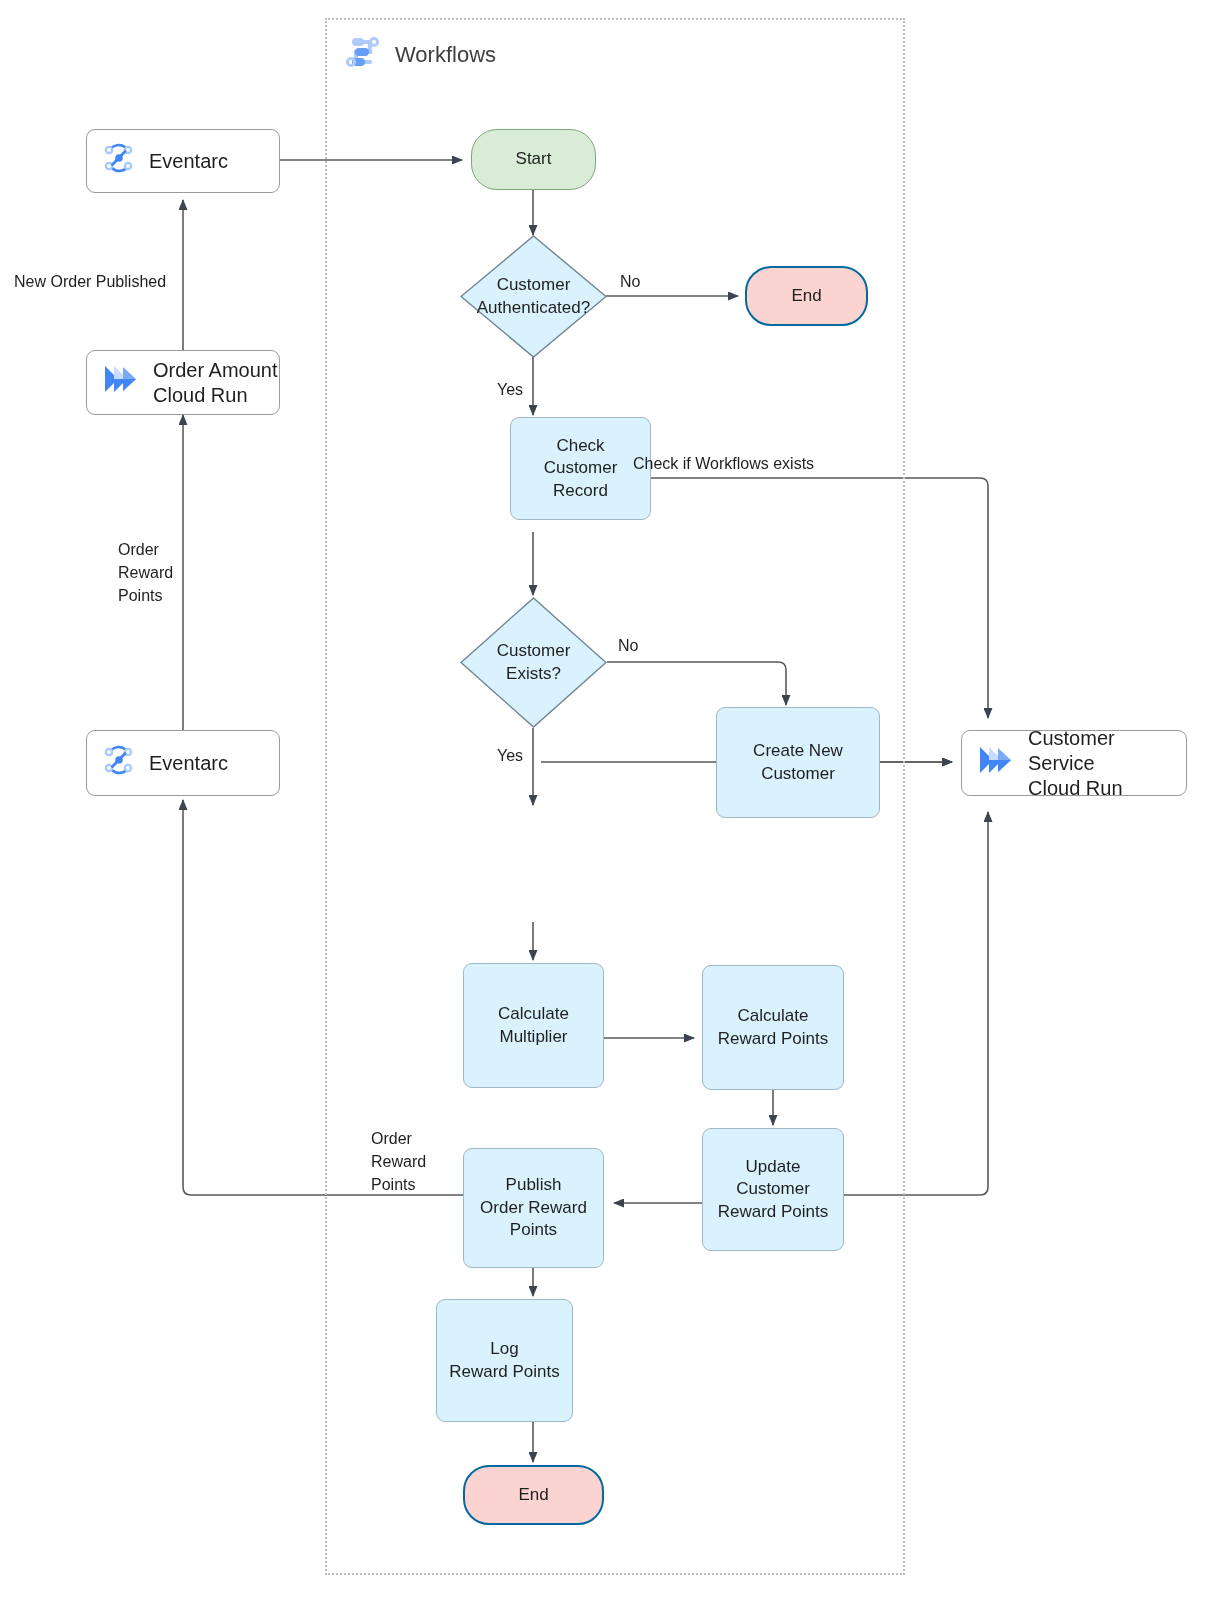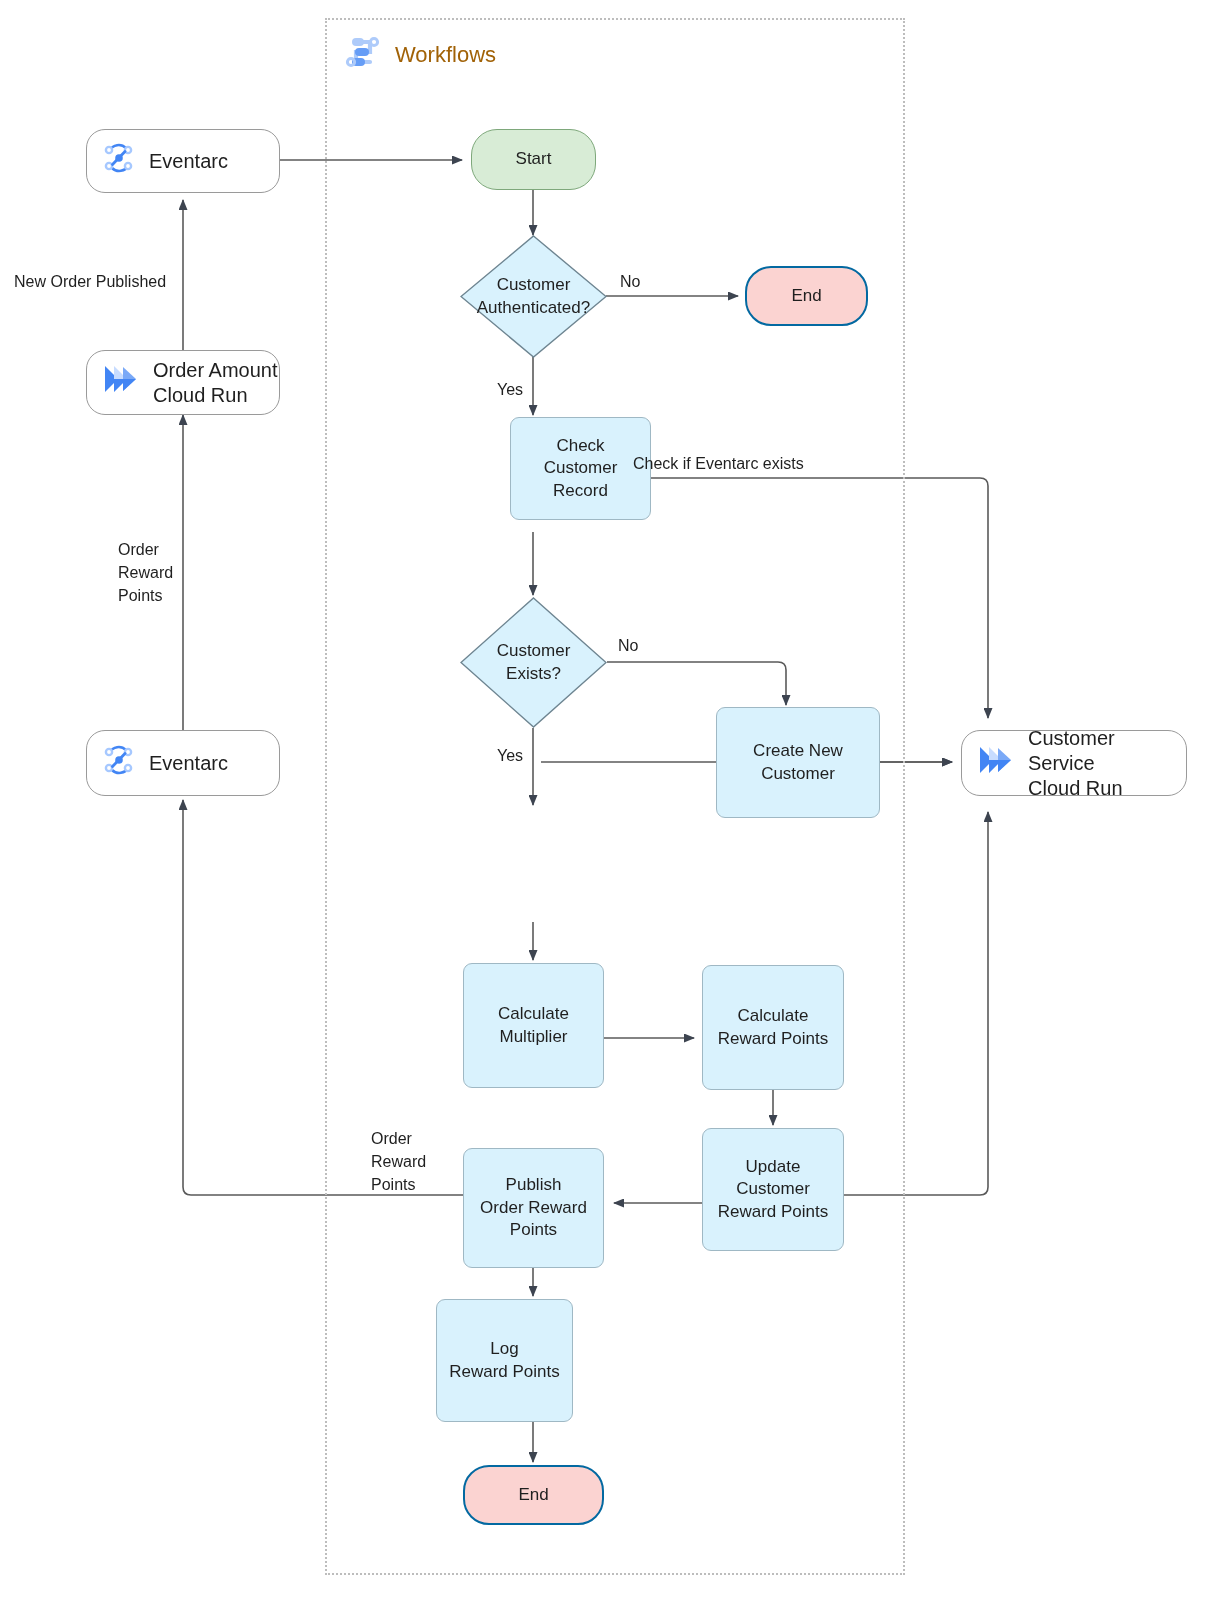--- a/index.html
+++ b/index.html
@@ -6,32 +6,32 @@
   body{font-family:"Liberation Sans","DejaVu Sans",sans-serif;}
   #stage{position:relative;width:1227px;height:1600px;background:#ffffff;overflow:hidden;}
   #edges{position:absolute;left:0;top:0;width:1227px;height:1600px;}
 
   .node{position:absolute;box-sizing:border-box;display:flex;align-items:center;justify-content:center;
         text-align:center;color:#1f1f1f;font-size:17px;line-height:1.33;}
 
   .proc{background:#d9f2fd;border:1px solid #9fb8c4;border-radius:9px;}
   .startnode{background:#d8ecd6;border:1px solid #7ea87b;border-radius:26px;}
   .endnode{background:#fbd3d1;border:2px solid #0369a1;border-radius:26px;}
-  .gcpcard{background:#ffffff;border:1px solid #9a9a9a;border-radius:19px;justify-content:flex-start;padding-left:14px;gap:12px;}
+  .gcpcard{background:#ffffff;border:1px solid #9a9a9a;border-radius:9px;justify-content:flex-start;padding-left:14px;gap:12px;}
   .gcpcard .lbl{font-size:20px;color:#1f1f1f;line-height:1.25;text-align:left;}
 
   .diamond{position:absolute;}
   .diamond .dshape{position:absolute;left:0;top:0;width:100%;height:100%;}
   .diamond .dtext{position:absolute;left:0;top:0;width:100%;height:100%;display:flex;
       align-items:center;justify-content:center;text-align:center;font-size:17px;color:#1f1f1f;line-height:1.33;}
 
   .elabel{position:absolute;font-size:16px;color:#1f1f1f;line-height:1.45;white-space:pre-line;}
 
   .container{position:absolute;border:2px dotted #bdbdbd;box-sizing:border-box;}
-  .container-title{position:absolute;font-size:22px;color:#a16207;}
+  .container-title{position:absolute;font-size:22px;color:#404040;}
   .icon{flex:0 0 auto;display:block;}
 </style>
 </head>
 <body>
 
 <div id="stage">
 
   <svg id="edges" viewBox="0 0 1227 1600">
     <defs>
       <marker id="arw" markerWidth="11" markerHeight="9" refX="10" refY="4.5" orient="auto" markerUnits="userSpaceOnUse">
@@ -247,15 +247,15 @@
 Points</div>
 
   <div class="elabel" style="left:620px;top:270px;">No</div>
 
   <div class="elabel" style="left:497px;top:378px;">Yes</div>
 
   <div class="elabel" style="left:618px;top:634px;">No</div>
 
   <div class="elabel" style="left:497px;top:744px;">Yes</div>
 
-  <div class="elabel" style="left:633px;top:452px;">Check if Eventarc exists</div>
+  <div class="elabel" style="left:633px;top:452px;">Check if Workflows exists</div>
 
 </div>
 
 </body></html>

